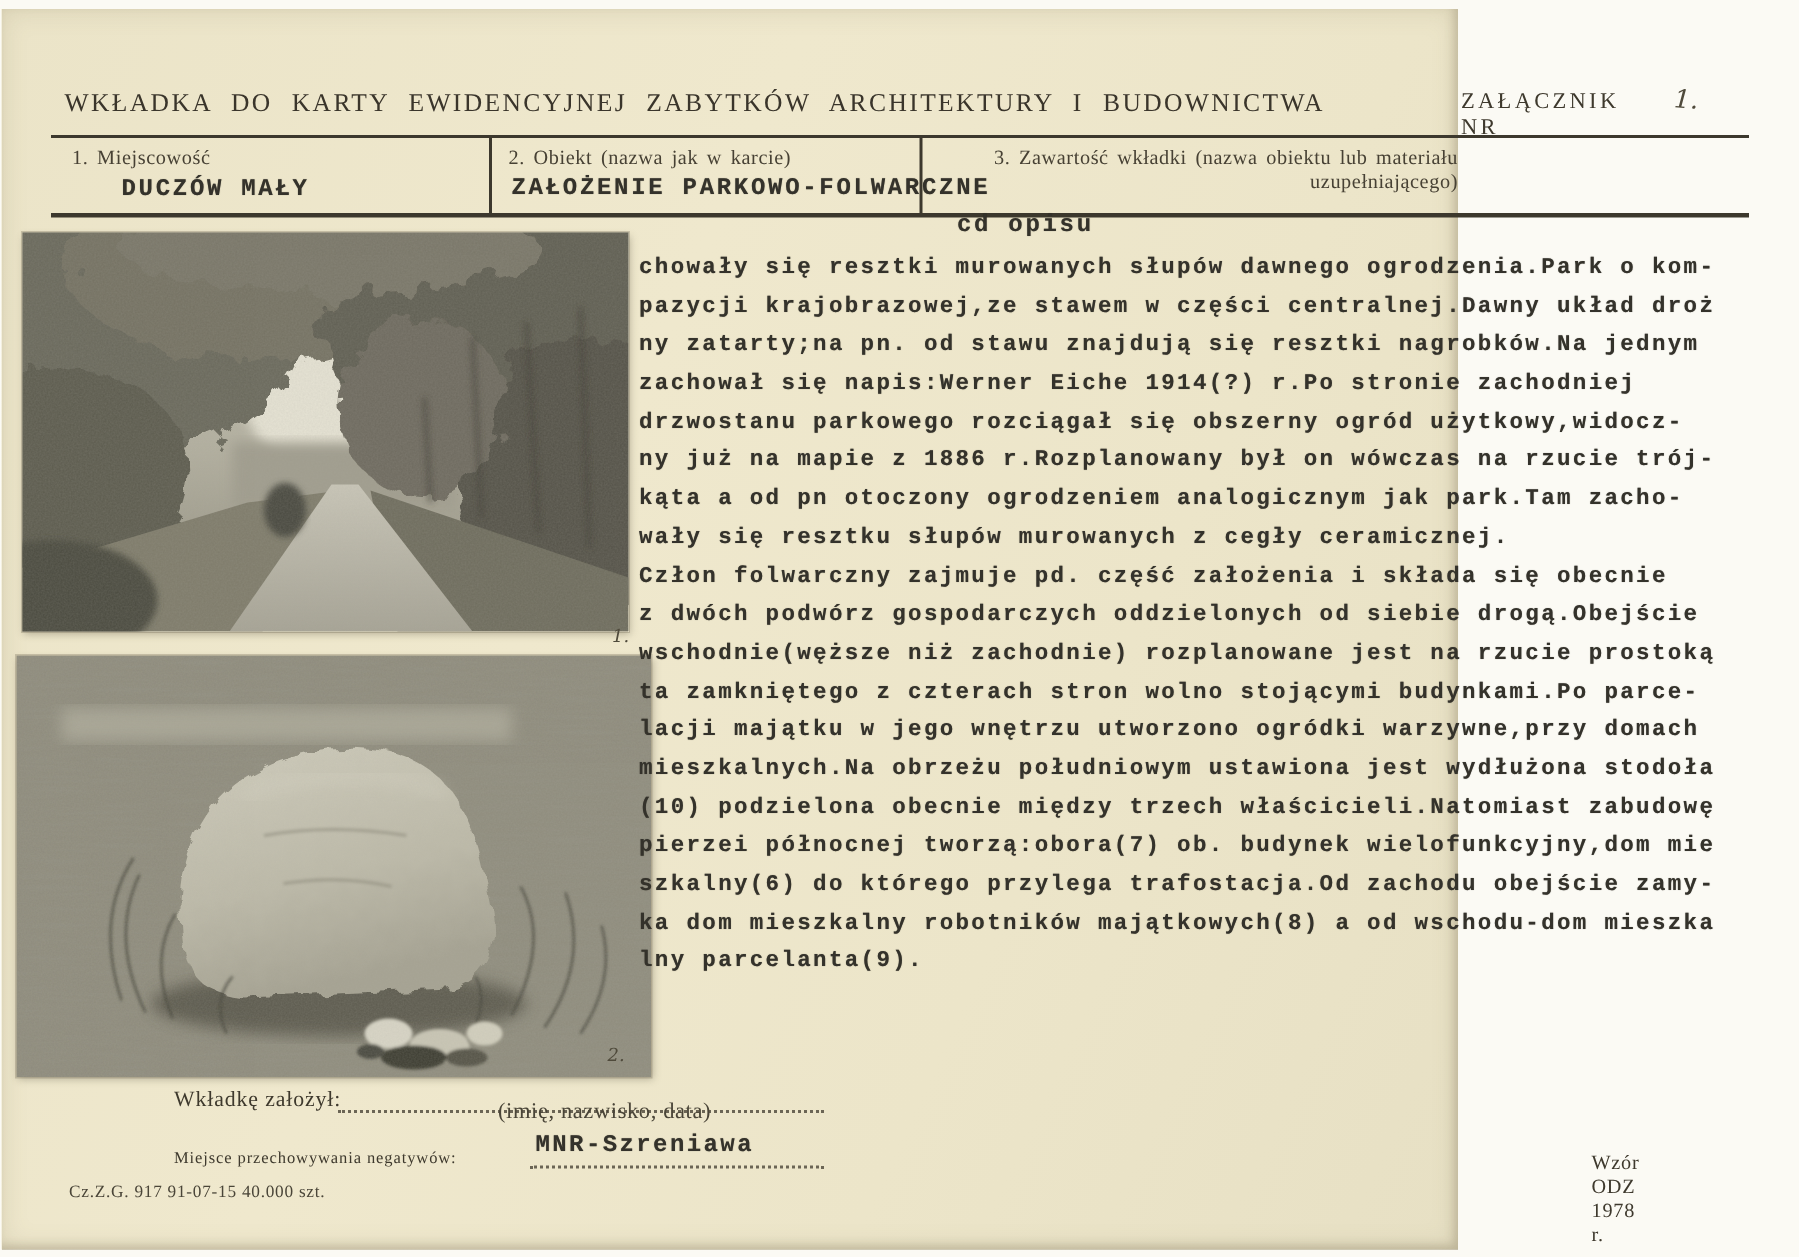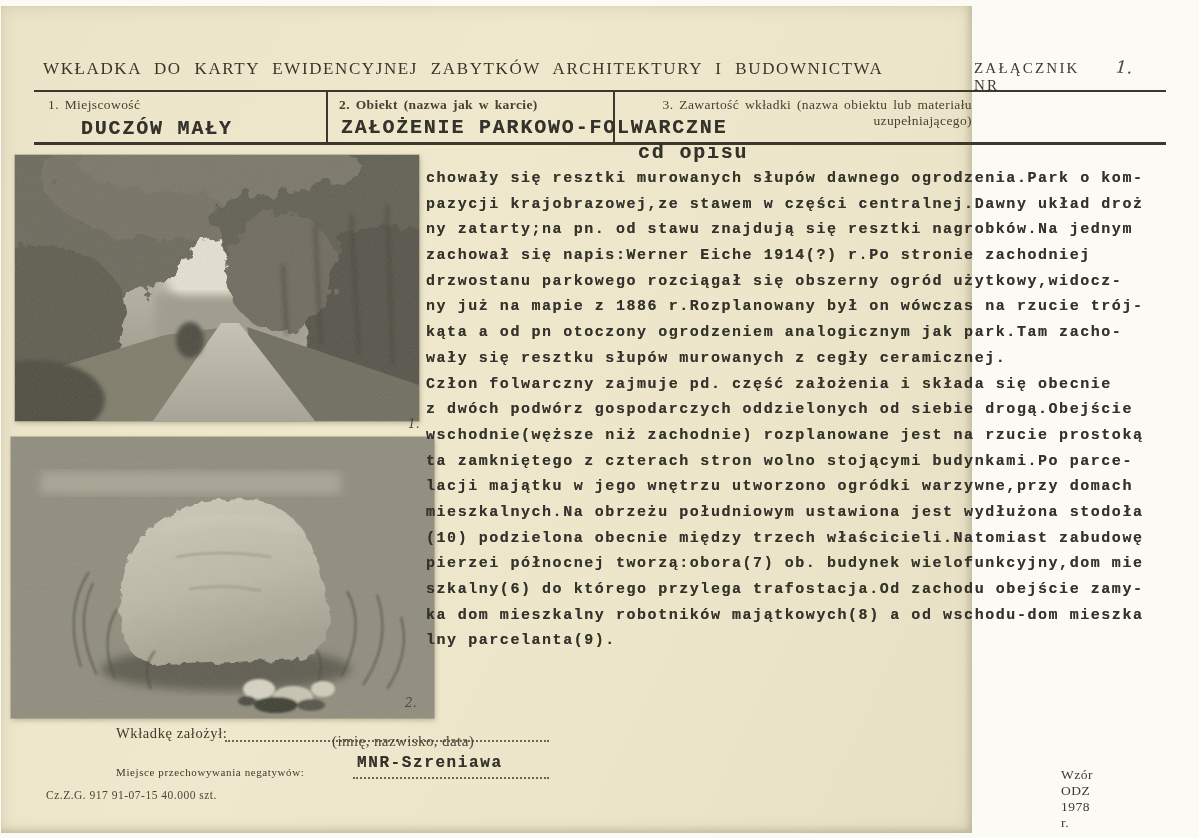--- a/index.html
+++ b/index.html
@@ -10,21 +10,21 @@
         background:linear-gradient(115deg,#ebe4c8 0%,#efe8cd 40%,#ece5c9 70%,#e7e0c4 100%);
         box-shadow:inset 0 0 18px rgba(120,110,80,.18), inset -3px -3px 6px rgba(110,100,70,.25);}
   .abs{position:absolute;}
   
   .print{color:#3e392d;font-family:"Liberation Serif", serif;}
   .title{font-size:17px;letter-spacing:1.6px;word-spacing:7px;color:#3a352b;}
   .flabel{font-size:13.5px;letter-spacing:.4px;word-spacing:2px;color:#474134;}
   
   .type{font-family:"Liberation Mono","DejaVu Sans Mono", monospace;font-weight:bold;
         color:#34322b;text-shadow:0 0 .6px rgba(40,38,30,.55);}
-  .typeval{font-size:20px;letter-spacing:1.8px;}
+  .typeval{font-size:16px;letter-spacing:1.8px;}
   .desc{font-size:15px;line-height:25.68px;letter-spacing:1.55px;white-space:pre-line;}
   
   .hrule{background:#3c382d;}
   .vrule{background:#3c382d;width:2px;}
   .dotted{border-bottom:2px dotted #6b6555;height:1px;}
   
   .pencil{font-family:"DejaVu Serif", serif;font-style:italic;color:#4f4a3b;}
   .photo{box-shadow:0 0 0 1px rgba(90,85,65,.25),1px 2px 5px rgba(80,74,55,.35);}
   svg{display:block;}
 </style>
@@ -41,21 +41,21 @@
 
     <div class="abs hrule" style="left:33px;top:84px;width:1132px;height:2px;"></div>
 
     <div class="abs vrule" style="left:325px;top:86px;height:50px;"></div>
     <div class="abs vrule" style="left:612px;top:86px;height:50px;"></div>
     <div class="abs hrule" style="left:33px;top:136px;width:1132px;height:3px;"></div>
 
     <div class="abs flabel" style="left:47px;top:91px;">1.  Miejscowość</div>
     <div class="abs type typeval" style="left:80px;top:111px;">DUCZÓW  MAŁY</div>
 
-    <div class="abs flabel" style="left:338px;top:91px;font-weight:bold;">2.  Obiekt (nazwa jak w karcie)</div>
+    <div class="abs flabel" style="left:338px;top:91px;">2.  Obiekt (nazwa jak w karcie)</div>
     <div class="abs type typeval" style="left:340px;top:110px;">ZAŁOŻENIE PARKOWO-FOLWARCZNE</div>
 
     <div class="abs flabel" style="left:624px;top:91px;text-align:right;">3.  Zawartość wkładki (nazwa obiektu lub materiału uzupełniającego)</div>
     <div class="abs type typeval" style="left:637px;top:111px;margin-top:24px;">cd opisu</div>
 
     <div class="abs photo" style="left:14px;top:149px;width:404px;height:266px;">
       <svg width="404" height="266" viewBox="0 0 404 266">
         <defs>
           <linearGradient id="sky1" x1="0" y1="0" x2="0" y2="1">
             <stop offset="0" stop-color="#cfccbc"></stop>

